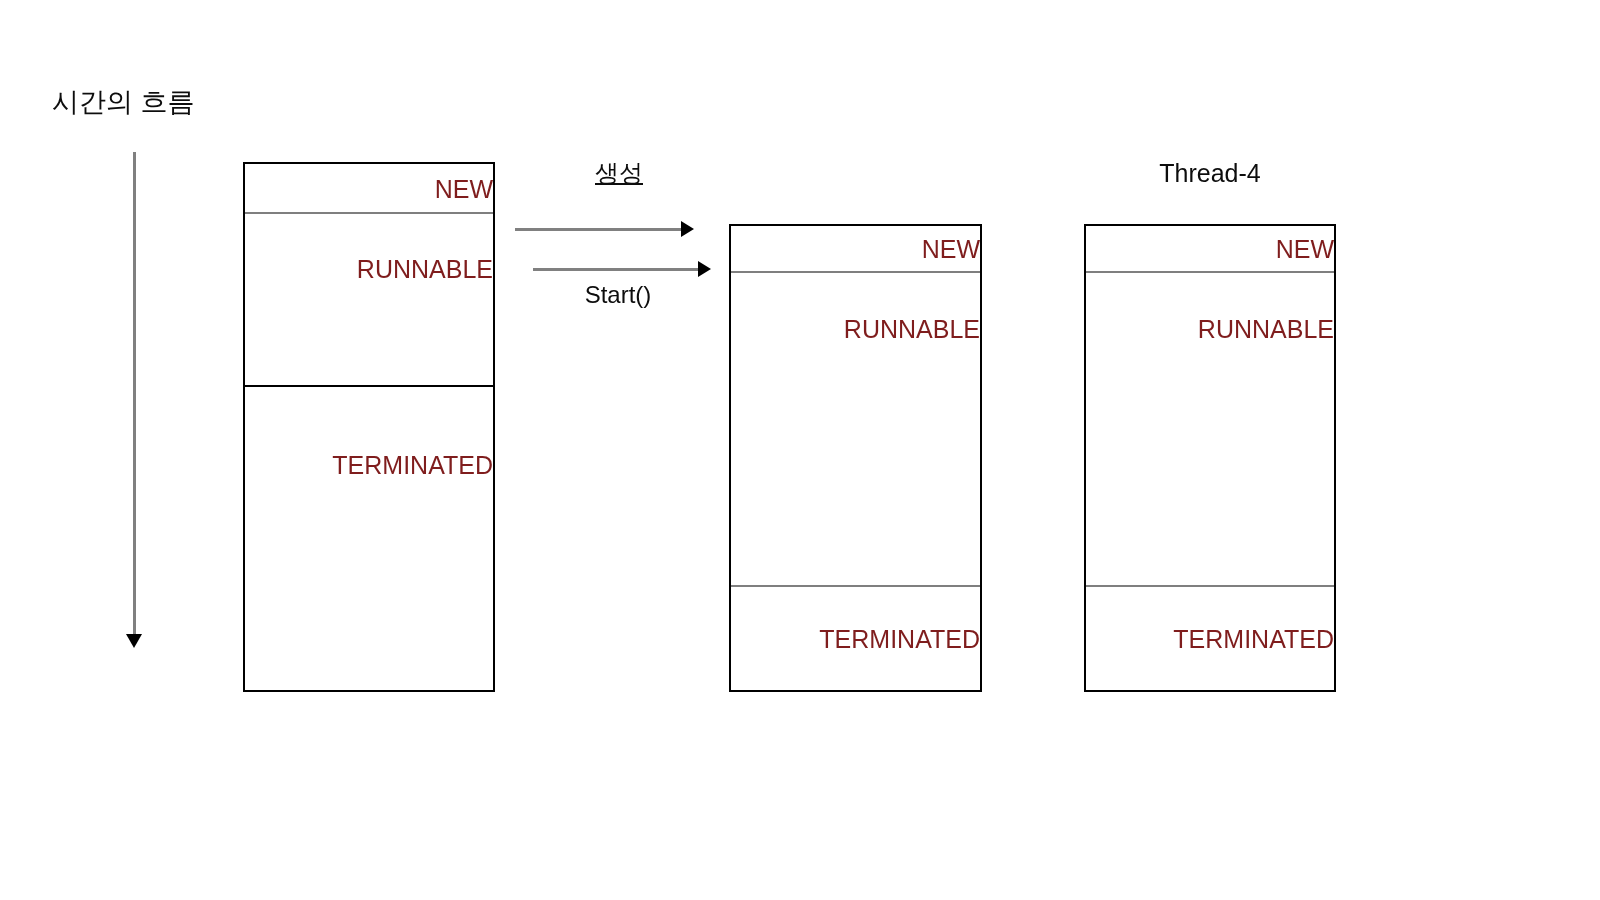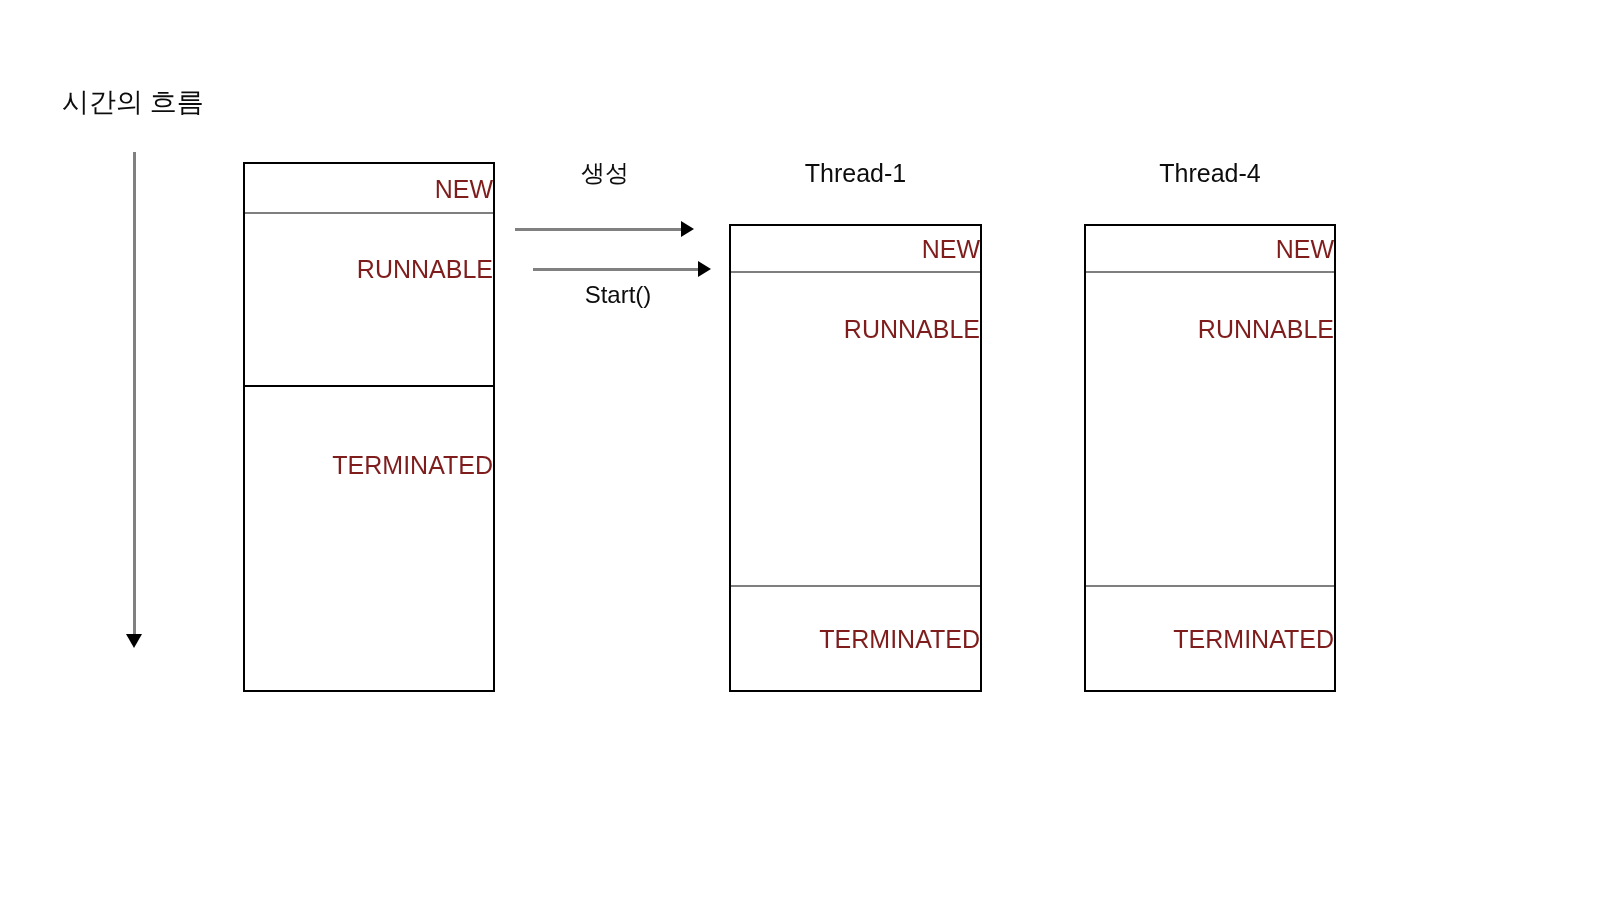--- a/index.html
+++ b/index.html
@@ -94,46 +94,45 @@
     border-left: 8px solid transparent;
     border-right: 8px solid transparent;
     border-top: 14px solid #000000;
   }
 </style>
 </head>
 <body>
 
 <div id="canvas">
 
-  <div class="abs axis-label" style="left:62px; top:88px;font-family:Liberation Serif, serif;">시간의 흐름</div>
+  <div class="abs axis-label" style="left:52px; top:88px;">시간의 흐름</div>
 
   <div class="v-arrow-line" style="left:133px; top:152px; height:484px;"></div>
   <div class="v-arrow-head" style="left:126px; top:634px;"></div>
 
 
   <div class="lifeline" style="left:243px; top:162px; width:252px; height:530px;">
 
     <div class="seg-label" style="top:12px;">NEW</div>
     <div class="divider gray" style="top:48px;"></div>
 
     <div class="seg-label" style="top:92px;">RUNNABLE</div>
     <div class="divider black" style="top:221px;"></div>
 
     <div class="seg-label" style="top:288px;">TERMINATED</div>
   </div>
 
-  <div class="abs arrow-label" style="left:505px; top:160px; width:200px;">생성</div>
+  <div class="abs arrow-label" style="left:519px; top:160px; width:200px;text-decoration:underline;">생성</div>
   <div class="h-arrow-line" style="left:515px; top:228px; width:167px;"></div>
   <div class="h-arrow-head" style="left:681px; top:221px;"></div>
 
   <div class="h-arrow-line" style="left:533px; top:268px; width:166px;"></div>
   <div class="h-arrow-head" style="left:698px; top:261px;"></div>
   <div class="abs arrow-label" style="left:518px; top:282px; width:200px;">Start()</div>
 
-  <div class="abs col-title" style="left:729px; top:160px; width:253px;">Thread-1</div>
 
   <div class="lifeline" style="left:729px; top:224px; width:253px; height:468px;">
 
     <div class="seg-label" style="top:10px;">NEW</div>
     <div class="divider gray" style="top:45px;"></div>
 
     <div class="seg-label" style="top:90px;">RUNNABLE</div>
     <div class="divider gray" style="top:359px;"></div>
 
     <div class="seg-label" style="top:400px;">TERMINATED</div>

